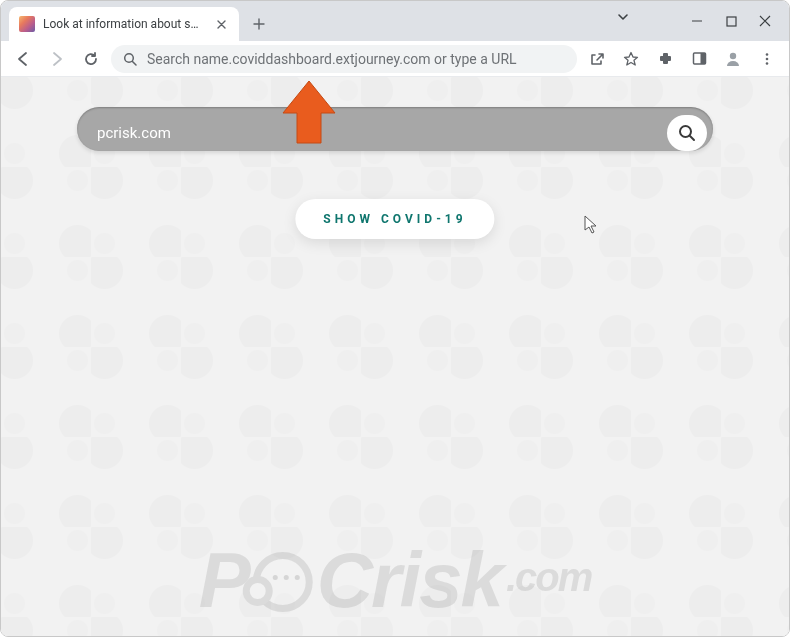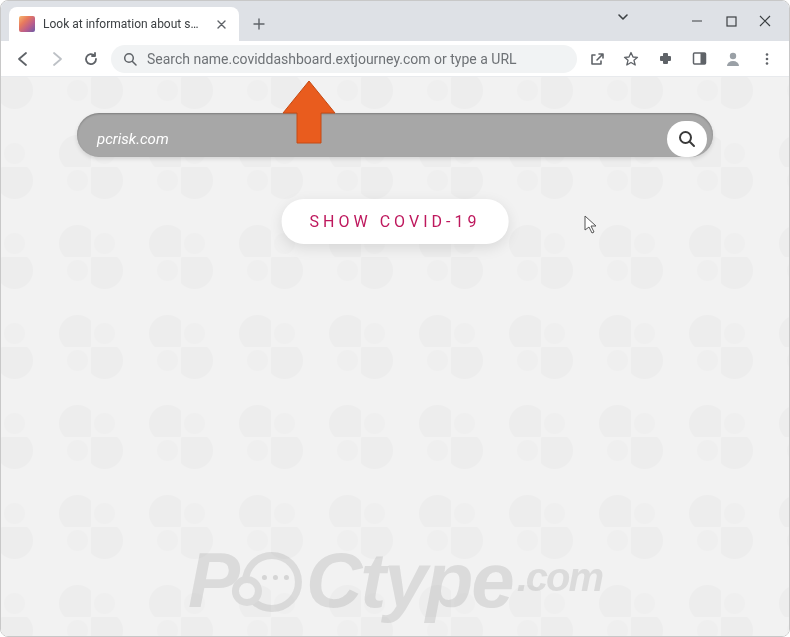--- a/index.html
+++ b/index.html
@@ -20,24 +20,24 @@
 .omnibox-icon { color: #5f6368; display: flex; }
 .omnibox-text { font-size: 14px; color: #6e7276; flex: 1; }
 .tb-icon { width: 28px; height: 28px; display: flex; align-items: center; justify-content: center; color: #5f6368; }
 .content { position: relative; height: calc(100% - 76px); background: #f2f2f2; overflow: hidden; }
 .pattern { position: absolute; inset: 0; background:
   radial-gradient(circle at 15% 15%, rgba(0,0,0,0.02) 18px, transparent 19px),
   radial-gradient(circle at 85% 85%, rgba(0,0,0,0.02) 18px, transparent 19px),
   radial-gradient(circle at 85% 15%, rgba(0,0,0,0.012) 10px, transparent 11px),
   radial-gradient(circle at 15% 85%, rgba(0,0,0,0.012) 10px, transparent 11px);
   background-size: 90px 90px; background-color: #f2f2f2; }
-.searchbar { position: absolute; top: 36px; left: 50%; transform: translateX(-50%); width: 636px; height: 44px; background: #a7a7a7; border-radius: 22px; display: flex; align-items: center; padding: 8px 6px 0 20px; box-shadow: inset 0 1px 2px rgba(0,0,0,.25), 0 2px 4px rgba(0,0,0,.12); font-style: italic; }
+.searchbar { position: absolute; top: 30px; left: 50%; transform: translateX(-50%); width: 636px; height: 44px; background: #a7a7a7; border-radius: 22px; display: flex; align-items: center; padding: 8px 6px 0 20px; box-shadow: inset 0 1px 2px rgba(0,0,0,.25), 0 2px 4px rgba(0,0,0,.12); }
 .searchbar-text { flex: 1; color: #fff; font-size: 15px; }
 .search-btn { width: 40px; height: 36px; background: #fff; border-radius: 18px; display: flex; align-items: center; justify-content: center; color: #3a3a3a; }
-.pill { position: absolute; top: 122px; left: 50%; transform: translateX(-50%); background: #fff; padding: 13px 28px; border-radius: 22px; box-shadow: 0 4px 14px rgba(0,0,0,.1); font-size: 16px; letter-spacing: 4px; color: #be185d; font-weight: 400; }
+.pill { position: absolute; top: 122px; left: 50%; transform: translateX(-50%); background: #fff; padding: 13px 28px; border-radius: 22px; box-shadow: 0 4px 14px rgba(0,0,0,.1); font-size: 12px; letter-spacing: 4px; color: #0f766e; font-weight: 700; }
 .arrow { position: absolute; top: 0px; left: 278px; }
 .cursor { position: absolute; top: 138px; left: 583px; }
 .watermark { position: absolute; bottom: 10px; left: 50%; transform: translateX(-50%); font-size: 78px; font-weight: 700; font-style: italic; letter-spacing: -2px; color: rgba(128,128,128,.2); display: flex; align-items: center; white-space: nowrap; font-family: Arial, sans-serif;}
 .watermark .logo-o { display: inline-flex; width: 70px; height: 62px; position: relative; margin: 0 4px 0 -6px; vertical-align: middle; }
 .ring { position:absolute; border: 7px solid rgba(128,128,128,.2); border-radius: 50%; }
 .ring.big { width: 60px; height: 60px; left: 10px; top: 2px;}
 .ring.small { width: 30px; height: 30px; left: 0; top: 26px; background: rgba(242,242,242,1);}
 .dots { position:absolute; left:30px; top:25px; display:flex; gap:6px;}
 .dot{ width:5px;height:5px;background:rgba(128,128,128,.25);border-radius:50%;}
 .watermark .risk { color: rgba(128,128,128,.2); }
@@ -183,16 +183,16 @@
     <span class="logo-o">
       <span class="ring big"></span>
       <span class="dots">
           <span class="dot"></span>
           <span class="dot"></span>
           <span class="dot"></span>
         </span>
       <span class="ring small"></span>
     </span>
     <span>C</span>
-    <span class="risk">type</span>
+    <span class="risk">risk</span>
     <span class="com">.com</span>
   </div>
 </div>
 
 </body></html>

